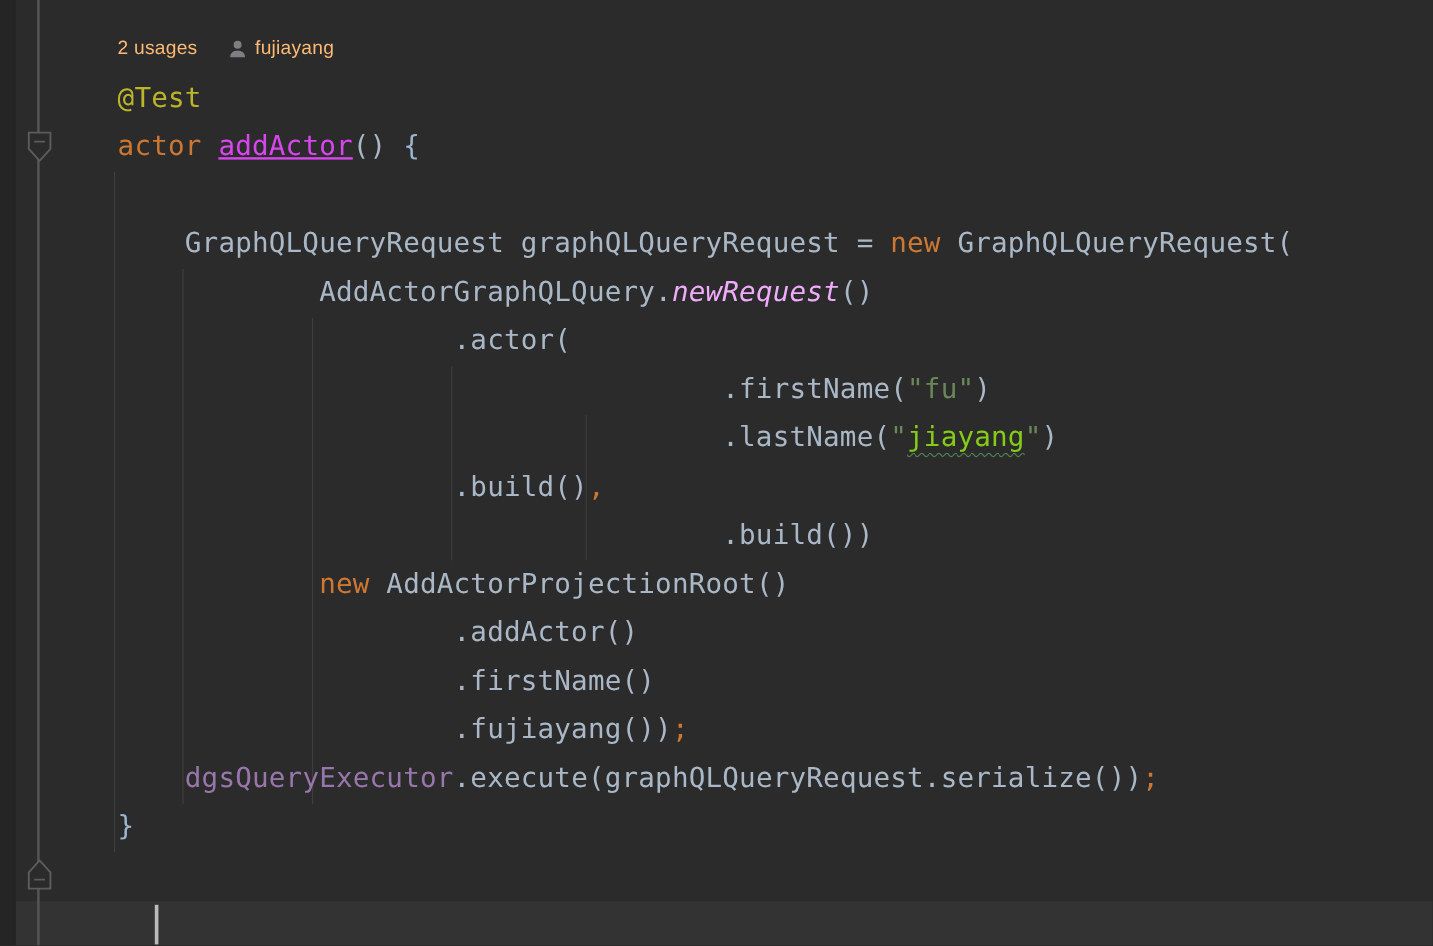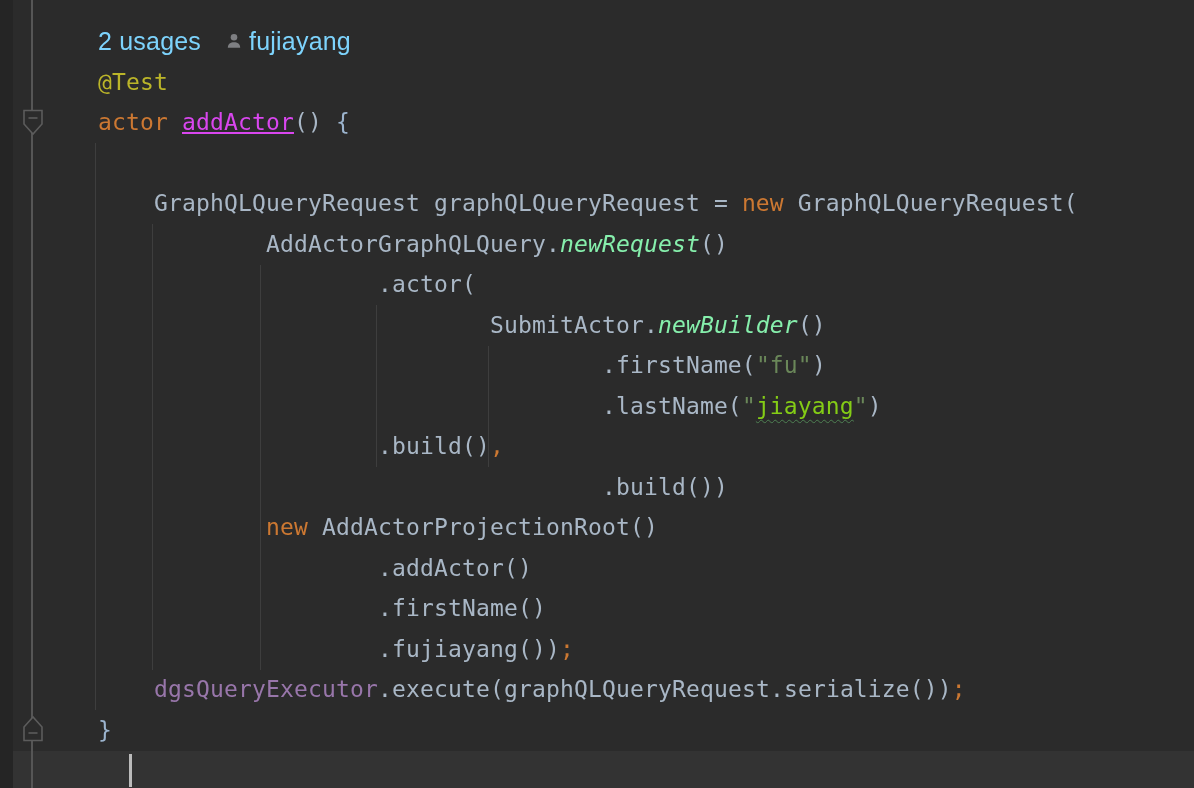--- a/index.html
+++ b/index.html
@@ -83,36 +83,36 @@
     line-height: 40.5px;
     white-space: pre;
   }
   .tok-pl    { color: #A9B7C6; }
   .tok-kw    { color: #CC7832; }
   .tok-ann   { color: #BBB529; margin-top: 36px; }
   .tok-mdecl { color: #d946ef; text-decoration: underline; }
   .tok-str   { color: #6A8759; }
   .tok-fld   { color: #9876AA; }
   .tok-brc   { color: #9CB4CE; }
-  .tok-itl   { color: #86efac; font-style: italic; }
+  .tok-itl   { color: #f0abfc; font-style: italic; }
   .tok-typo  {
     color: #84cc16;
     text-decoration: underline wavy #4E8052 1px;
     text-decoration-skip-ink: none;
     text-underline-offset: 5px;
   }
 
   
   .inlay-line {
     display: flex;
     align-items: center;
     font-family: "Liberation Sans", sans-serif;
-    font-size: 25px;
+    font-size: 16px;
     letter-spacing: 0.2px;
-    color: #7dd3fc;
+    color: #fdba74;
   }
   .inlay-line .author-icon {
     display: inline-flex;
     margin-left: 24px;
     margin-right: 6px;
   }
 </style>
 </head>
 <body>
 
@@ -161,21 +161,20 @@
     <div class="line"><span class="tok-kw">actor</span><span class="tok-pl"> </span><span class="tok-mdecl">addActor</span><span class="tok-pl">() </span><span class="tok-brc">{</span></div>
 
     <div class="line"></div>
 
     <div class="line"><span class="tok-pl">    GraphQLQueryRequest graphQLQueryRequest = </span><span class="tok-kw">new</span><span class="tok-pl"> GraphQLQueryRequest(</span></div>
 
     <div class="line"><span class="tok-pl">            AddActorGraphQLQuery.</span><span class="tok-itl">newRequest</span><span class="tok-pl">()</span></div>
 
     <div class="line"><span class="tok-pl">                    .actor(</span></div>
 
-    <div class="line"><span class="tok-pl">                            SubmitActor.</span><span class="tok-itl">newBuilder</span><span class="tok-pl">()</span></div>
 
     <div class="line"><span class="tok-pl">                                    .firstName(</span><span class="tok-str">"fu"</span><span class="tok-pl">)</span></div>
 
     <div class="line"><span class="tok-pl">                                    .lastName(</span><span class="tok-str">"</span><span class="tok-typo">jiayang</span><span class="tok-str">"</span><span class="tok-pl">)</span></div>
 
     <div class="line"><span class="tok-pl">                    .build()</span><span class="tok-kw">,</span></div>
 
     <div class="line"><span class="tok-pl">                                    .build())</span></div>
 
     <div class="line"><span class="tok-pl">            </span><span class="tok-kw">new</span><span class="tok-pl"> AddActorProjectionRoot()</span></div>

